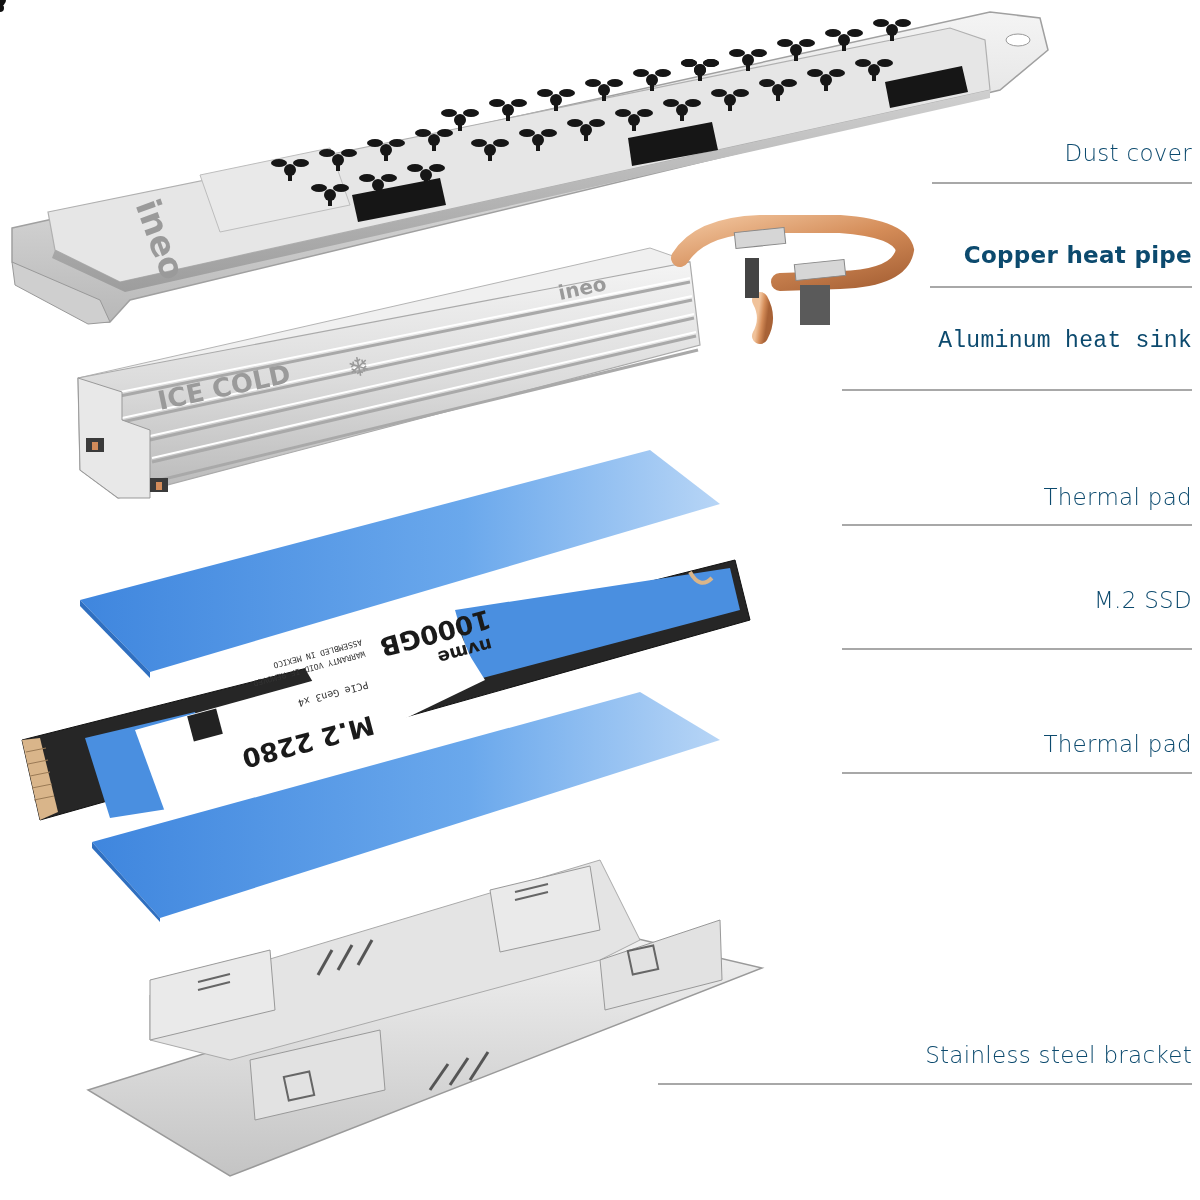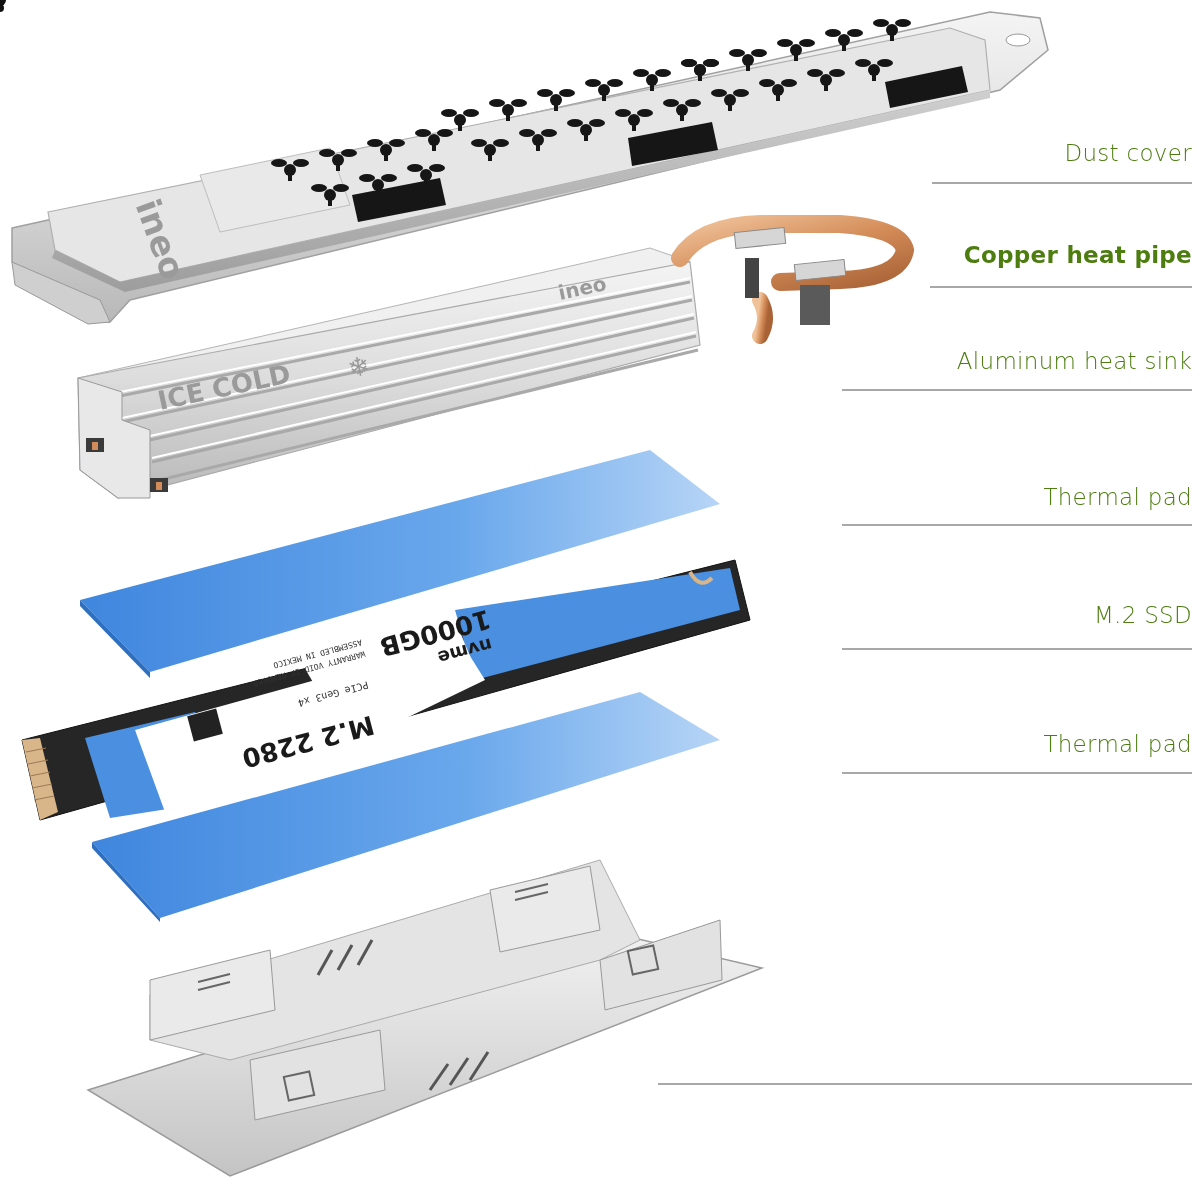--- a/index.html
+++ b/index.html
@@ -1,21 +1,21 @@
 <!DOCTYPE html>
 <html><head>
 <meta charset="utf-8">
 <style>
   html, body { margin: 0; padding: 0; background: #ffffff; }
   body { width: 1200px; height: 1200px; position: relative; overflow: hidden;
          font-family: "DejaVu Sans", "Liberation Sans", sans-serif; }
   .stage { position: absolute; left: 0; top: 0; width: 1200px; height: 1200px; }
   svg.art { position: absolute; left: 0; top: 0; }
   .label {
-    position: absolute; right: 8px; color: #4d7c0f; font-size: 23px;
+    position: absolute; right: 8px; color: #0c4a6e; font-size: 23px;
     letter-spacing: 0.3px; text-align: right; white-space: nowrap; font-weight: 300;
   }
   .rule {
     position: absolute; right: 8px; height: 2px; background: #a8a8a8;
   }
   .ssd-text { font-family: "DejaVu Sans", sans-serif; fill: #1a1a1a; font-weight: bold; }
   .ssd-small { font-family: "DejaVu Sans Mono", monospace; fill: #333; }
   .engrave { font-family: "DejaVu Sans", sans-serif; fill: #9a9a9a; font-weight: bold; }
 </style>
 </head>
@@ -366,27 +366,28 @@
     </g>
   </g>
 </svg>
 
 <div class="label" style="top:140px;">Dust cover</div>
 <div class="rule" style="top:182px; width:260px;"></div>
 
 <div class="label" style="top:242px;font-weight:bold;">Copper heat pipe</div>
 <div class="rule" style="top:286px; width:262px;"></div>
 
-<div class="label" style="top:348px;">Aluminum heat sink</div>
+<div class="label" style="top:328px;font-family:Liberation Mono, monospace;">Aluminum heat sink</div>
 <div class="rule" style="top:389px; width:350px;"></div>
 
 <div class="label" style="top:484px;">Thermal pad</div>
 <div class="rule" style="top:524px; width:350px;"></div>
 
-<div class="label" style="top:602px;">M.2 SSD</div>
+<div class="label" style="top:587px;">M.2 SSD</div>
 <div class="rule" style="top:648px; width:350px;"></div>
 
 <div class="label" style="top:731px;">Thermal pad</div>
 <div class="rule" style="top:772px; width:350px;"></div>
 
+<div class="label" style="top:1042px;">Stainless steel bracket</div>
 <div class="rule" style="top:1083px; width:534px;"></div>
 
 </div>
 
 </body></html>

